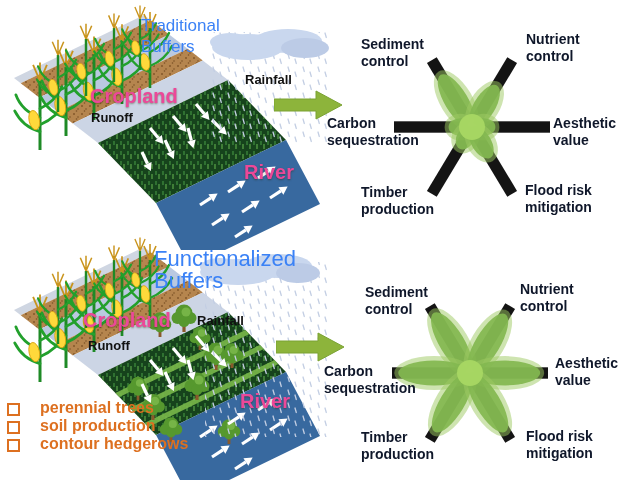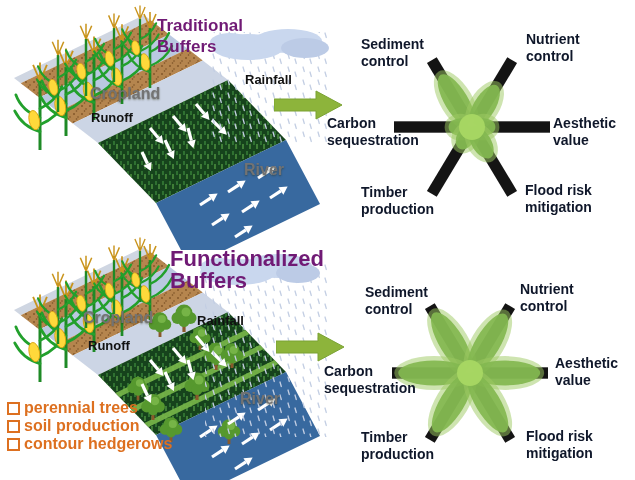--- a/index.html
+++ b/index.html
@@ -1,26 +1,26 @@
 <!DOCTYPE html>
 <html><head>
 <meta charset="utf-8">
 <style>
   html,body{margin:0;padding:0;background:#e8e8e8;}
   #page{position:relative;width:635px;height:480px;background:#ffffff;overflow:hidden;
         font-family:"Liberation Sans","DejaVu Sans",sans-serif;}
   svg.illus{position:absolute;left:0;}
   .lbl{position:absolute;font-weight:bold;color:#111;white-space:nowrap;}
   .lbl-sm{font-size:13px;}
-  .lbl-yellow{font-size:16px;color:#737373;text-shadow:0 1px 2px rgba(40,40,0,.45);}
-  .title-red{position:absolute;font-weight:bold;font-size:17px;line-height:21px;color:#701a75;white-space:normal;padding-left:16px;}
+  .lbl-yellow{font-size:20px;color:#ec4899;text-shadow:0 1px 2px rgba(40,40,0,.45);}
+  .title-red{position:absolute;font-weight:normal;font-size:17px;line-height:21px;color:#3b82f6;white-space:normal;}
   .star-lbl{position:absolute;font-weight:bold;font-size:14px;line-height:17px;color:#0f172a;white-space:normal;}
   .incorp-head{position:absolute;font-weight:600;font-size:15px;color:#111;}
   .incorp-list{position:absolute;font-weight:bold;font-size:16px;line-height:18px;color:#dd7020;}
-  .incorp-item{display:flex;align-items:flex-start;}
+  .incorp-item{display:flex;align-items:center;gap:16px;}
   .cbx{display:inline-block;width:9px;height:9px;border:2px solid #dd7020;margin:3px 4px 0 0;flex:0 0 auto;}
   svg.star{position:absolute;}
   svg.tr-arrow{position:absolute;}
 </style>
 </head>
 <body>
 
 <div id="page">
 
   <svg width="0" height="0" style="position:absolute" aria-hidden="true">

